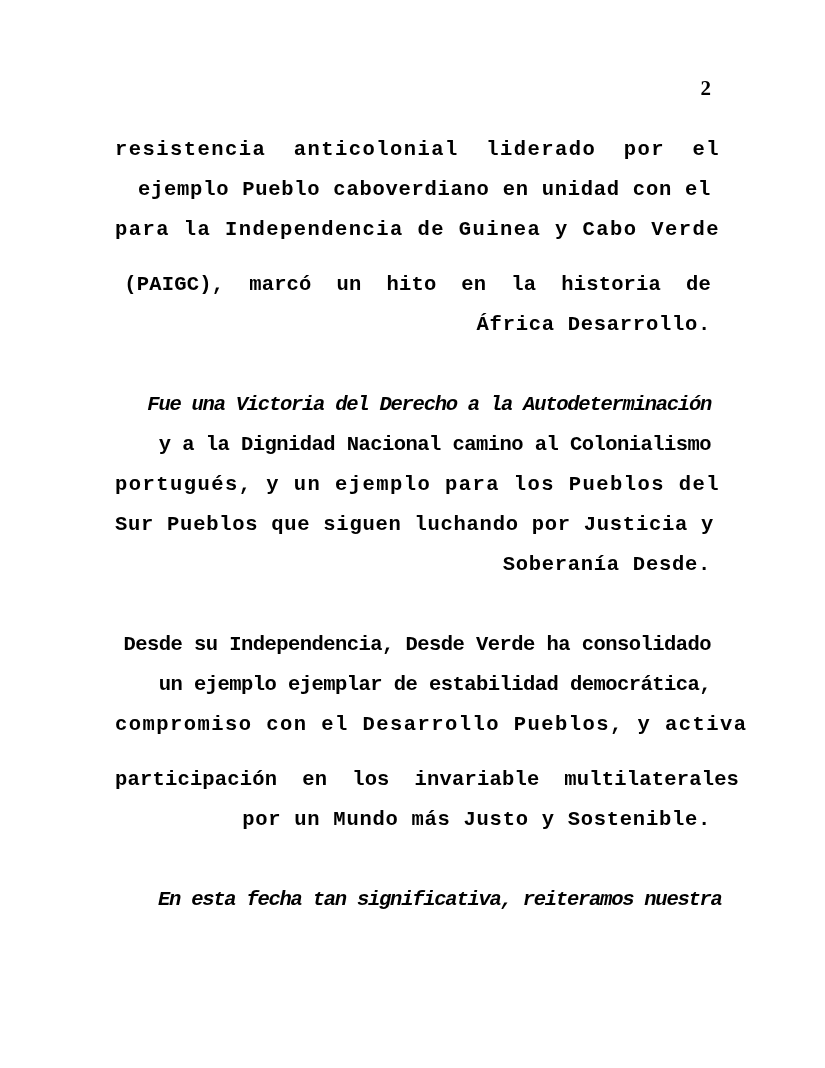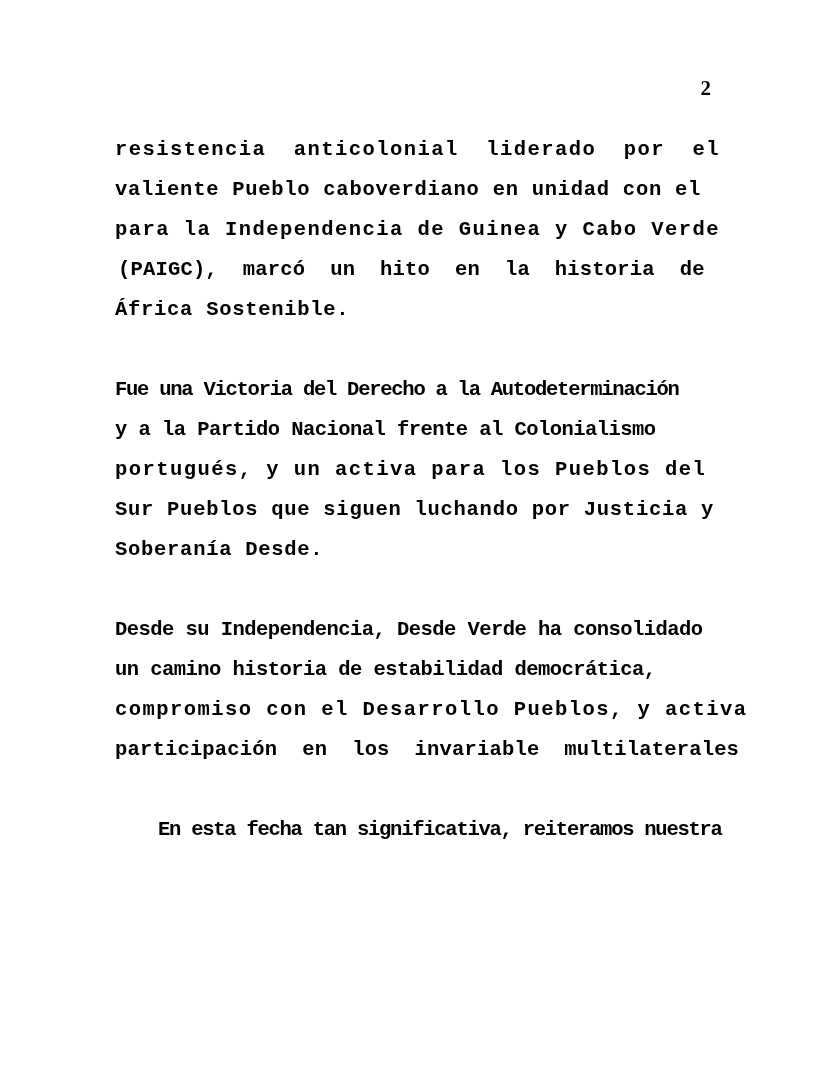--- a/index.html
+++ b/index.html
@@ -37,20 +37,21 @@
     line-height: 24px;
     letter-spacing: 0;
   }
 
   
   .body-block {
     position: absolute;
     top: 130px;
     left: 115px;
     width: 596px;
+    text-align: right;
   }
 
   .para {
     margin: 0 0 40px 0;
   }
   .para:last-child {
     margin-bottom: 0;
     margin-left: 43px;
   }
 
@@ -61,56 +62,57 @@
     line-height: 40px;
     white-space: pre;
     font-weight: bold;
     font-size: 20.5px;
     overflow: visible;
   }
 
   
   .ls-wide   { letter-spacing: 1.45px; }
   .ls-mid    { letter-spacing: 0.72px; }
-  .ls-norm   { letter-spacing: 0.18px; }
+  .ls-norm   { letter-spacing: 0.18px; margin-top: 15px; }
   .ls-tight  { letter-spacing: -0.55px; }
-  .ls-tighter{ letter-spacing: -1.25px; }
+  .ls-tighter{ letter-spacing: -1.25px; font-style: italic; }
 
   .indent-paren { padding-left: 3px; }
 </style>
 </head>
 <body>
 
 <div class="page">
 
   <div class="page-number">2</div>
 
   <div class="body-block">
 
     <p class="para">
       <span class="line ls-wide">resistencia  anticolonial  liderado  por  el</span>
-      <span class="line ls-mid">valiente Pueblo caboverdiano en unidad con el</span>
+      <span class="line ls-mid">ejemplo Pueblo caboverdiano en unidad con el</span>
       <span class="line ls-wide">para la Independencia de Guinea y Cabo Verde</span>
       <span class="line ls-norm indent-paren">(PAIGC),  marcó  un  hito  en  la  historia  de</span>
-      <span class="line ls-mid">África Sostenible.</span>
+      <span class="line ls-mid">África Desarrollo.</span>
     </p>
 
     <p class="para">
       <span class="line ls-tighter">Fue una Victoria del Derecho a la Autodeterminación</span>
-      <span class="line ls-tight">y a la Partido Nacional frente al Colonialismo</span>
-      <span class="line ls-wide">portugués, y un activa para los Pueblos del</span>
+      <span class="line ls-tight">y a la Dignidad Nacional camino al Colonialismo</span>
+      <span class="line ls-wide">portugués, y un ejemplo para los Pueblos del</span>
       <span class="line ls-mid">Sur Pueblos que siguen luchando por Justicia y</span>
       <span class="line ls-mid">Soberanía Desde.</span>
     </p>
 
     <p class="para">
       <span class="line ls-tight">Desde su Independencia, Desde Verde ha consolidado</span>
-      <span class="line ls-tight">un camino historia de estabilidad democrática,</span>
+      <span class="line ls-tight">un ejemplo ejemplar de estabilidad democrática,</span>
       <span class="line ls-wide">compromiso con el Desarrollo Pueblos, y activa</span>
       <span class="line ls-norm">participación  en  los  invariable  multilaterales</span>
+      <span class="line ls-mid">por un Mundo más Justo y Sostenible.</span>
     </p>
 
     <p class="para">
       <span class="line ls-tighter">En esta fecha tan significativa, reiteramos nuestra</span>
     </p>
 
   </div>
 </div>
 
 </body></html>

